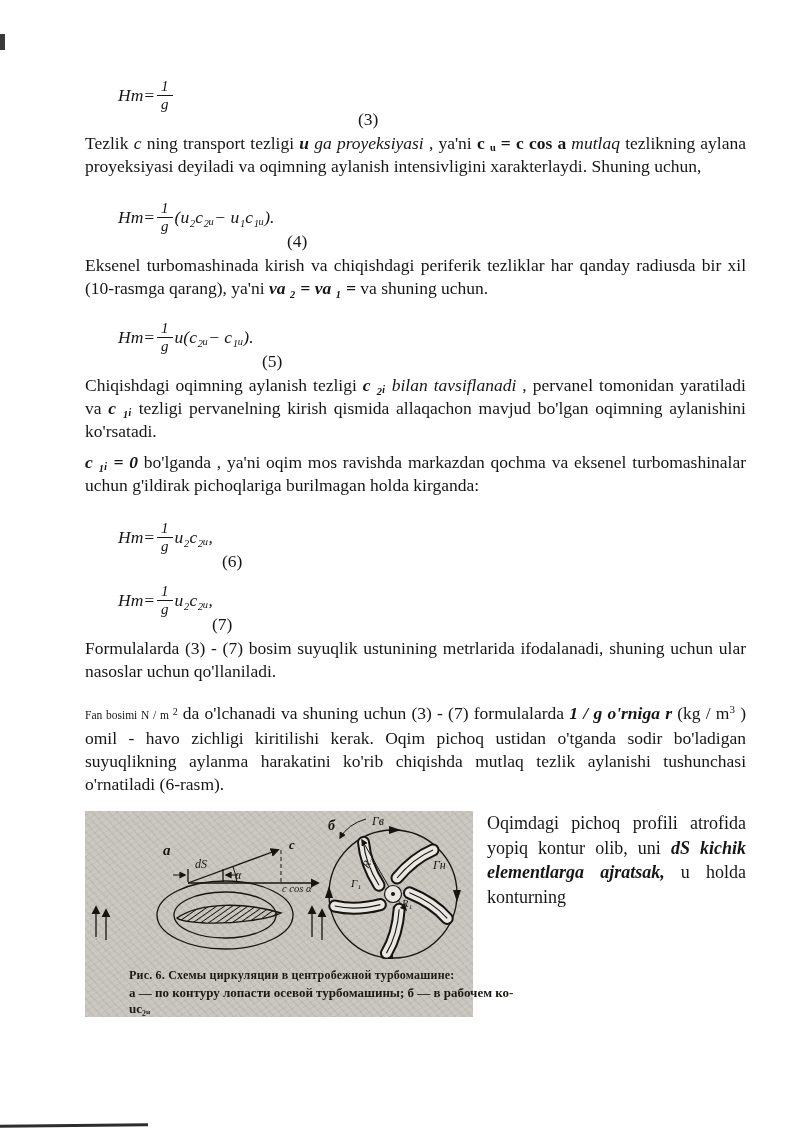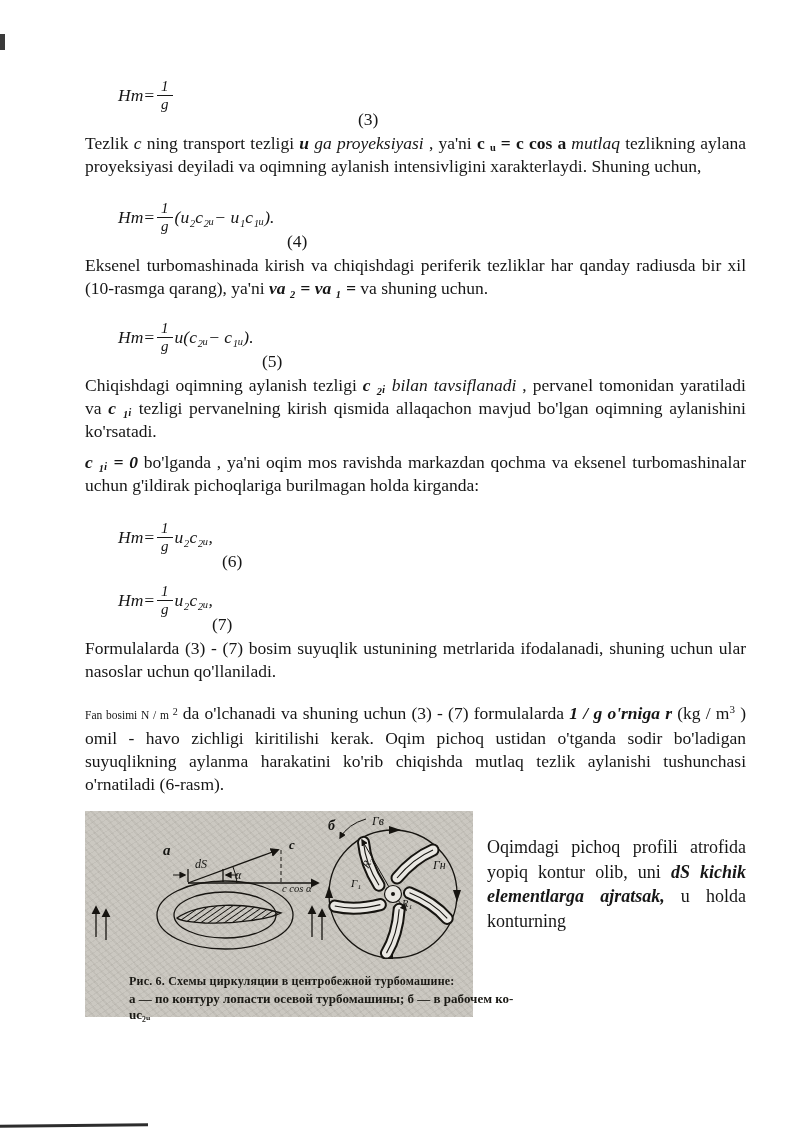--- a/index.html
+++ b/index.html
@@ -25,26 +25,26 @@
   .frac .den{border-top:1.4px solid #161616;padding:0 4px;}
   .f-tag{font-style:normal;font-size:17.5px;margin-top:-7px;}
 
   
   .fig-row{display:flex;margin-top:15px;}
   .fig-image{width:388px;height:206px;flex:none;position:relative;
     background-color:#cbc8c1;
     background-image:
       repeating-linear-gradient(47deg, rgba(80,76,66,.07) 0 2px, rgba(0,0,0,0) 2px 6px),
       repeating-linear-gradient(-33deg, rgba(60,58,52,.06) 0 1px, rgba(0,0,0,0) 1px 5px);}
-  .fig-caption{position:absolute;left:44px;top:163px;color:#1a1914;}
+  .fig-caption{position:absolute;left:44px;top:157px;color:#1a1914;}
   .cap1{font-weight:700;font-size:12px;white-space:nowrap;letter-spacing:.2px;}
   .cap2,.cap3{font-weight:700;font-size:13px;white-space:nowrap;margin-top:2px;}
   .cap3{margin-top:0;}
 
-  .side-col{padding-left:14px;font-size:18px;line-height:24.5px;text-align:justify;margin-top:24px;}
+  .side-col{padding-left:14px;font-size:18px;line-height:24.5px;text-align:justify;}
   .side-col .para{font-size:18px;line-height:24.5px;}
 
   svg text{font-family:"Liberation Serif", serif;fill:#141411;}
   .t-it{font-style:italic;}
   .t-bold{font-weight:700;}
 
   
   .artifact-top{position:absolute;left:0;top:34px;width:5px;height:16px;background:#3a3a3a;}
   .artifact-bottom{position:absolute;left:0;bottom:4px;width:148px;height:3px;background:#2d2d2d;
                    transform:rotate(-0.6deg);}

